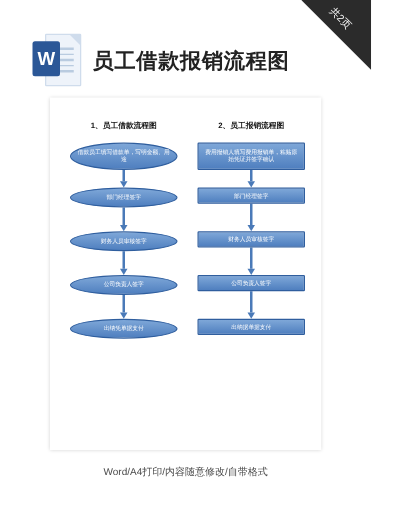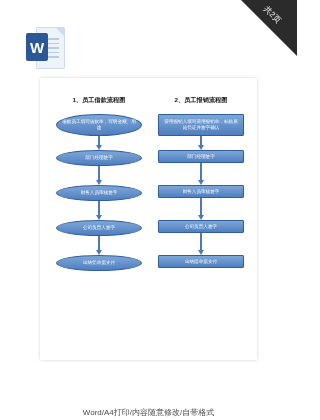--- a/index.html
+++ b/index.html
@@ -81,21 +81,21 @@
   .arrow{
     width:0;height:0;margin:0 auto;
     border-left:3px solid transparent;border-right:3px solid transparent;
     border-top:5px solid #4a7ab8;
   }
   .conn{
     width:1.6px;background:#4a7ab8;margin:0 auto;
   }
   .footer{
     position:absolute;left:0;top:372px;width:297px;text-align:center;
-    font-size:8px;color:#4a4a4a;margin-top:35px;
+    font-size:8px;color:#4a4a4a;
   }
 </style>
 </head>
 <body>
 
 <div class="corner-ribbon">
   <div class="tri"></div>
   <div class="txt">共2页</div>
 </div>
 
@@ -105,20 +105,21 @@
     <div class="fold"></div>
     <div class="lines">
         <i></i>
         <i></i>
         <i></i>
         <i></i>
         <i></i>
       </div>
     <div class="wbadge">W</div>
   </div>
+  <div class="title">员工借款报销流程图</div>
 </div>
 
 <div class="sheet">
   <div class="sheet-inner">
 
     <div class="col left">
       <div class="col-title">1、员工借款流程图</div>
       <div class="flow">
         <div class="node oval tall">借款员工填写借款单，写明金额、用途</div>
         <div class="conn" style="height:9px"></div>

